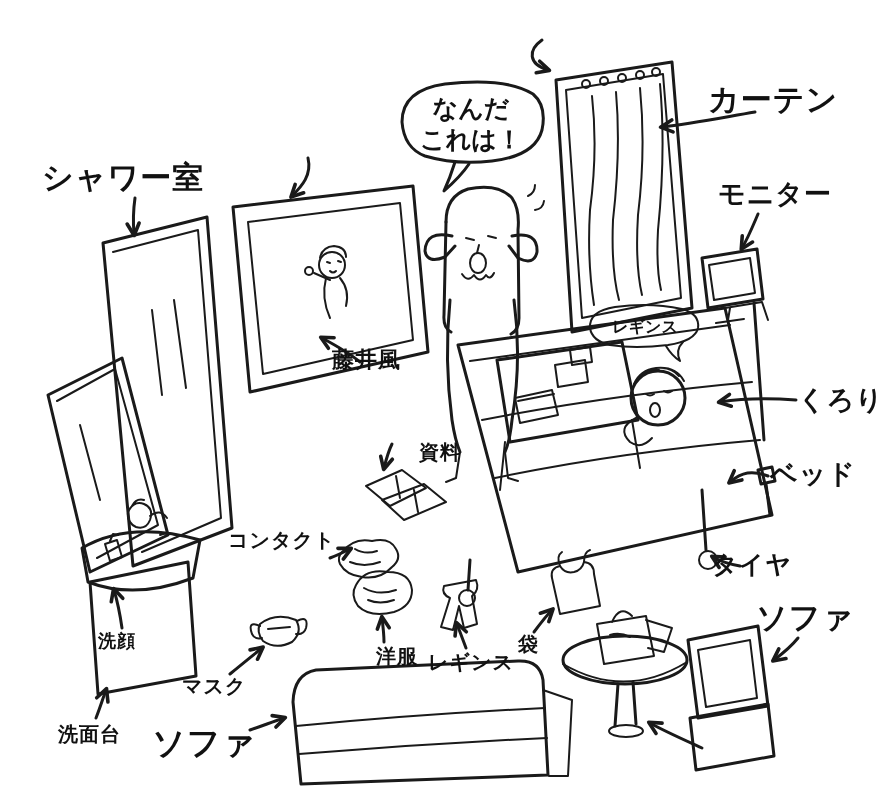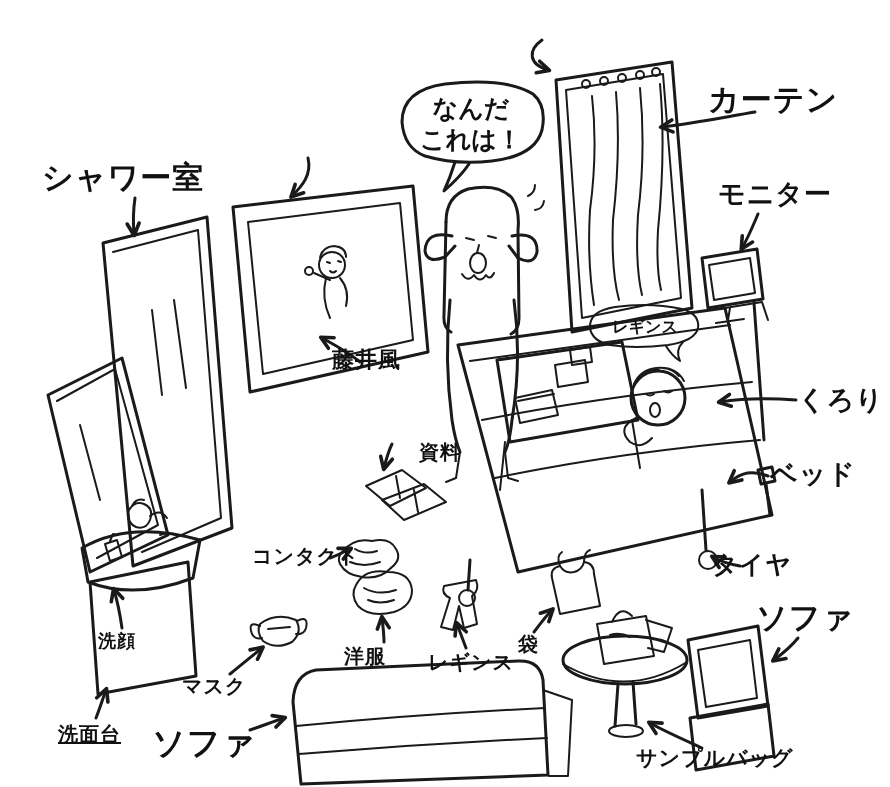--- a/index.html
+++ b/index.html
@@ -206,31 +206,30 @@
     <path class="arrow" d="M702,748 C680,738 662,730 650,723" marker-end="url(#ah)"></path>
   </svg>
 
   <div class="label lg" style="left:42px;top:162px;text-align:right;">シャワー室</div>
   <div class="label lg" style="left:708px;top:84px;">カーテン</div>
   <div class="label md" style="left:718px;top:180px;">モニター</div>
   <div class="label" style="left:332px;top:349px;font-size:22px;">藤井風</div>
   <div class="label md" style="left:798px;top:386px;">くろり</div>
   <div class="label md" style="left:770px;top:460px;">ベッド</div>
   <div class="label sm" style="left:372px;top:442px;margin-left:47px;">資料</div>
-  <div class="label sm" style="left:228px;top:546px;margin-left:24px;">コンタクト</div>
+  <div class="label sm" style="left:228px;top:530px;">コンタクト</div>
   <div class="label md" style="left:712px;top:552px;font-size:25px;">タイヤ</div>
   <div class="label lg" style="left:756px;top:602px;">ソファ</div>
   <div class="label xs" style="left:98px;top:632px;">洗顔</div>
   <div class="label sm" style="left:182px;top:676px;text-align:right;">マスク</div>
-  <div class="label sm" style="left:58px;top:724px;text-decoration:underline;">洗面台</div>
+  <div class="label sm" style="left:58px;top:724px;">洗面台</div>
   <div class="label" style="left:152px;top:726px;font-size:33px;">ソファ</div>
-  <div class="label sm" style="left:344px;top:646px;">洋服</div>
+  <div class="label sm" style="left:376px;top:646px;">洋服</div>
   <div class="label sm" style="left:428px;top:652px;">レギンス</div>
   <div class="label sm" style="left:518px;top:634px;">袋</div>
-  <div class="label sm" style="left:636px;top:748px;font-size:21px;">サンプルバッグ</div>
 
   <div class="bubble-text" style="left:402px;top:93px;width:138px;font-size:25px;">
     <span>なんだ</span><br>
     <span>これは！</span>
   </div>
   <div class="bubble-text" style="left:592px;top:317px;width:106px;font-size:16px;">レギンス</div>
 
 </div>
 
 </body></html>

